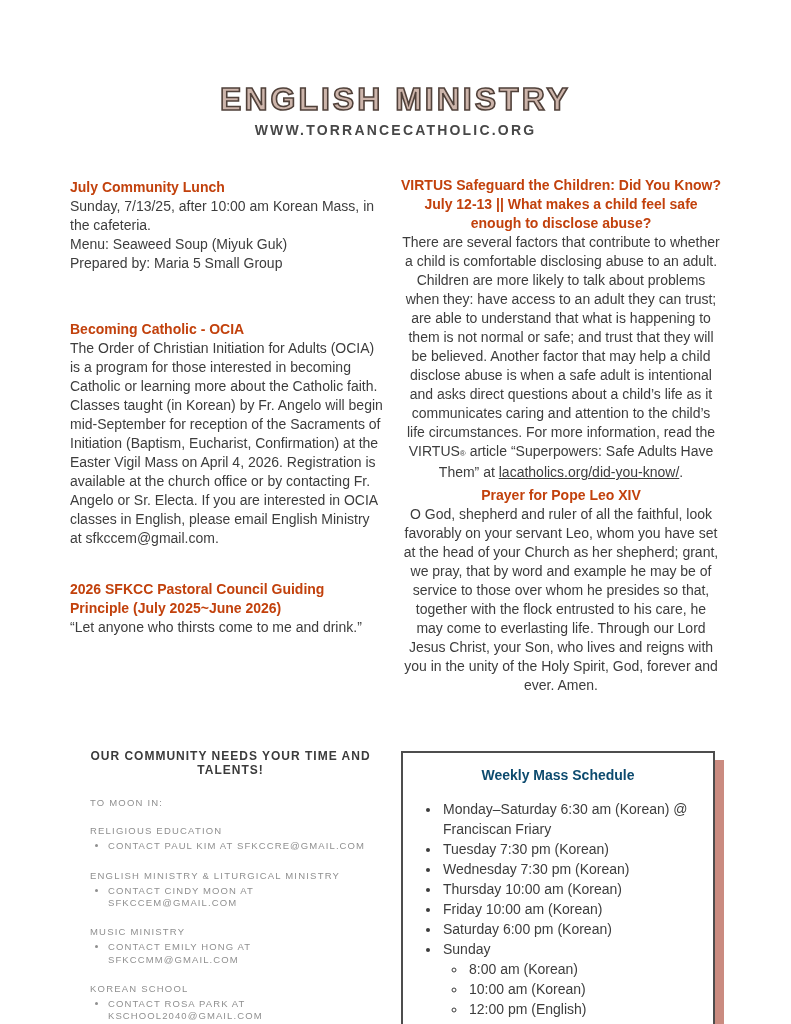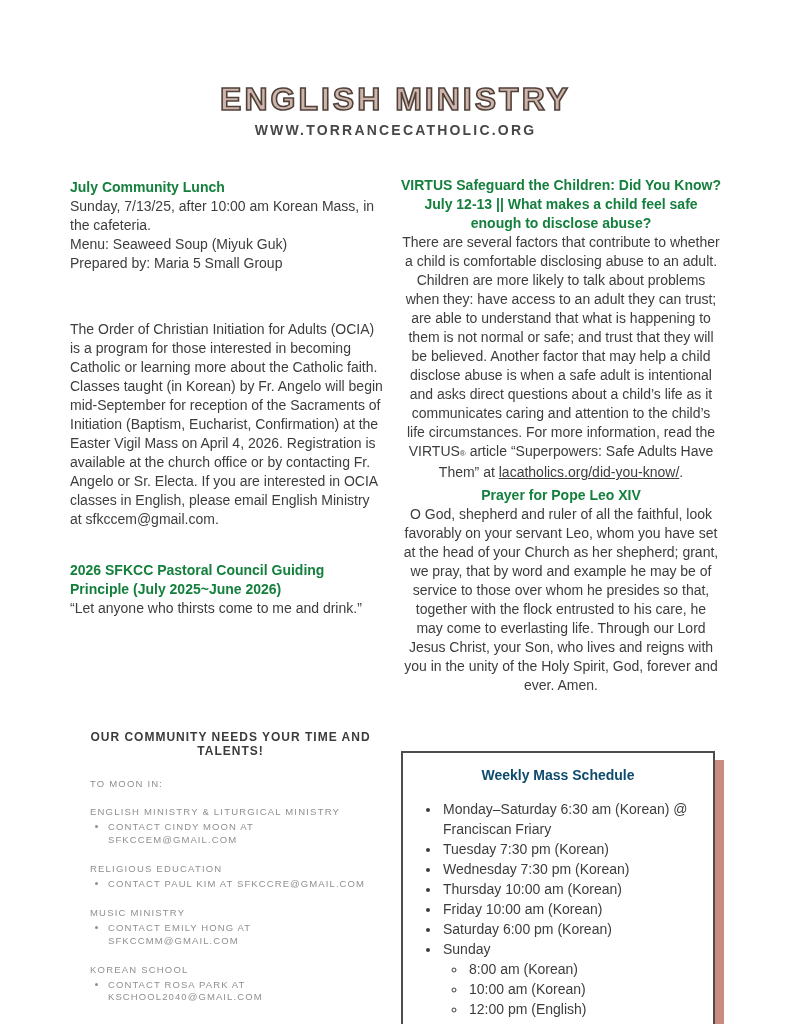--- a/index.html
+++ b/index.html
@@ -35,21 +35,21 @@
   .columns {
     display: flex;
     padding: 0 70px;
     margin-top: 38px;
     gap: 18px;
   }
   .col-left  { width: 313px; text-align: left; }
   .col-right { width: 320px; text-align: center; }
 
   .section { font-size: 14px; line-height: 19px; }
-  .section h3 { font-size: 14px; font-weight: 700; color: #15803d; }
+  .section h3 { font-size: 14px; font-weight: 700; color: #c2410c; }
   .sec-lunch { margin-top: 2px; }
   .sec-ocia { margin-top: 47px; }
   .sec-council { margin-top: 32px; }
   .sec-virtus { margin-top: 0; }
   .sec-prayer { margin-top: 4px; }
 
   .virtus-link { color: #3d3d3d; text-decoration: underline; }
   .reg-mark { font-size: 8px; vertical-align: baseline; }
 
   
@@ -106,43 +106,44 @@
     <div class="col-left">
 
       <div class="section sec-lunch">
         <h3>July Community Lunch</h3>
         <div>Sunday, 7/13/25, after 10:00 am Korean Mass, in the cafeteria.</div>
         <div>Menu: Seaweed Soup (Miyuk Guk)</div>
         <div>Prepared by: Maria 5 Small Group</div>
       </div>
 
       <div class="section sec-ocia">
+        <h3>Becoming Catholic - OCIA</h3>
         <div>The Order of Christian Initiation for Adults (OCIA) is a program for those interested in becoming Catholic or learning more about the Catholic faith. Classes taught (in Korean) by Fr. Angelo will begin mid-September for reception of the Sacraments of Initiation (Baptism, Eucharist, Confirmation) at the Easter Vigil Mass on April 4, 2026. Registration is available at the church office or by contacting Fr. Angelo or Sr. Electa. If you are interested in OCIA classes in English, please email English Ministry at sfkccem@gmail.com.</div>
       </div>
 
       <div class="section sec-council">
         <h3>2026 SFKCC Pastoral Council Guiding Principle (July 2025~June 2026)</h3>
         <div>“Let anyone who thirsts come to me and drink.”</div>
       </div>
 
       <div class="community">
         <div class="community-header">OUR COMMUNITY NEEDS YOUR TIME AND TALENTS!</div>
         <div class="community-intro">TO MOON IN:</div>
 
         <div class="community-group">
+          <div class="group-name">RELIGIOUS EDUCATION</div>
+          <ul class="group-contacts">
+            <li>CONTACT PAUL KIM AT SFKCCRE@GMAIL.COM</li>
+          </ul>
+        </div>
+
+        <div class="community-group">
           <div class="group-name">ENGLISH MINISTRY &amp; LITURGICAL MINISTRY</div>
           <ul class="group-contacts">
             <li>CONTACT CINDY MOON AT SFKCCEM@GMAIL.COM</li>
-          </ul>
-        </div>
-
-        <div class="community-group">
-          <div class="group-name">RELIGIOUS EDUCATION</div>
-          <ul class="group-contacts">
-            <li>CONTACT PAUL KIM AT SFKCCRE@GMAIL.COM</li>
           </ul>
         </div>
 
         <div class="community-group">
           <div class="group-name">MUSIC MINISTRY</div>
           <ul class="group-contacts">
             <li>CONTACT EMILY HONG AT SFKCCMM@GMAIL.COM</li>
           </ul>
         </div>
 

